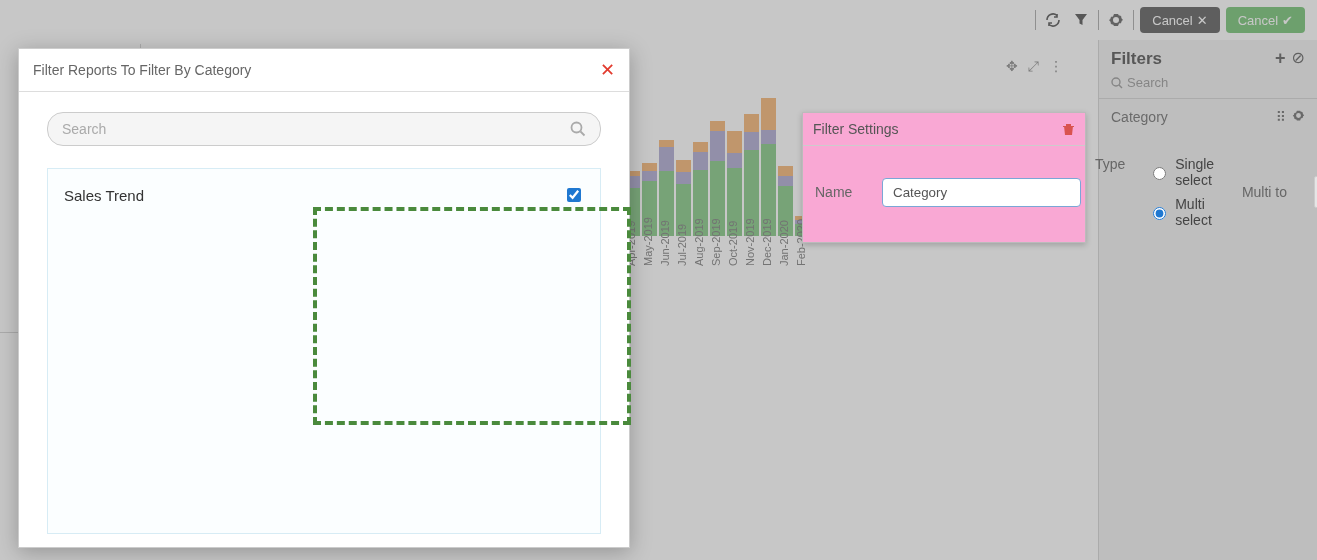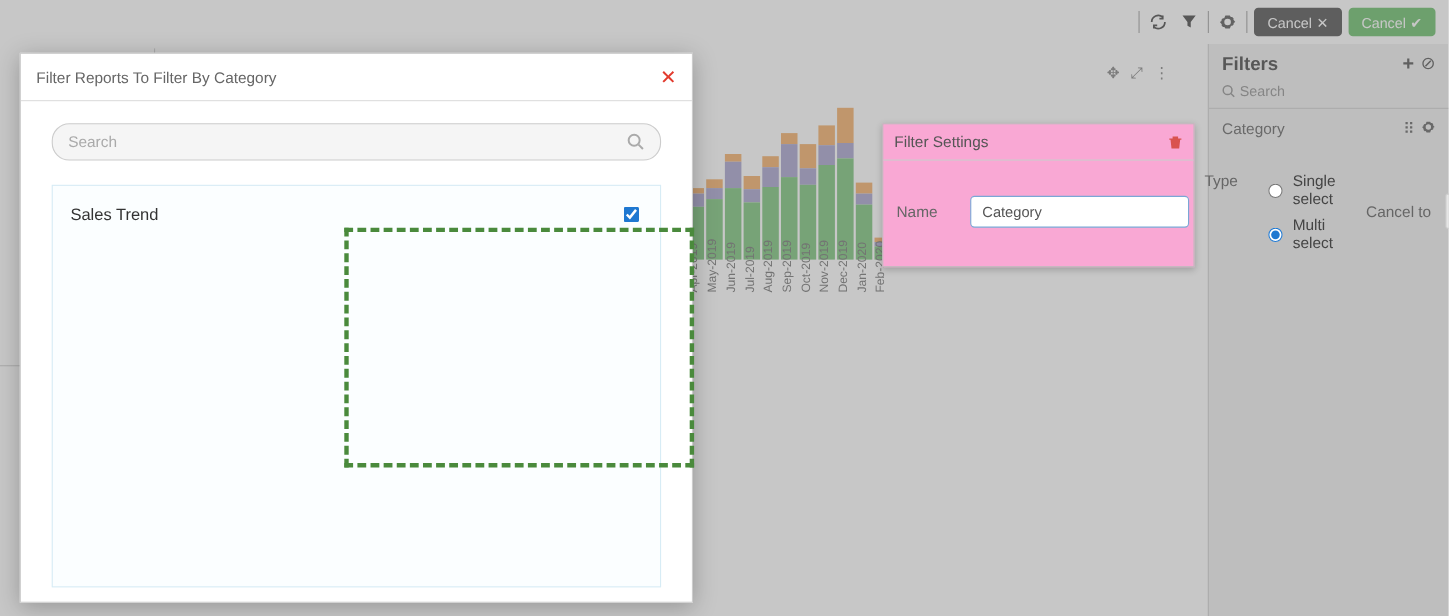--- a/index.html
+++ b/index.html
@@ -235,21 +235,21 @@
             <input type="radio" name="ftype" style="">
             <span>Single select</span>
           </label>
         <label class="radio-opt">
             <input type="radio" name="ftype" checked="" style="">
             <span>Multi select</span>
           </label>
       </div>
     </div>
     <div class="frow">
-      <span class="frow-label" style="width:60px;">Cancel to</span>
+      <span class="frow-label" style="width:60px;">Multi to</span>
       <span class="applyto-btn">
           <svg width="16" height="14" viewBox="0 0 16 14" fill="none" stroke="#555" stroke-width="1.2">
             <path d="M2 12h12"></path>
             <rect x="3" y="6" width="2" height="6" fill="#555"></rect>
             <rect x="7" y="3" width="2" height="9" fill="#555"></rect>
             <rect x="11" y="8" width="2" height="4" fill="#555"></rect>
           </svg>
         </span>
     </div>
   </div>

